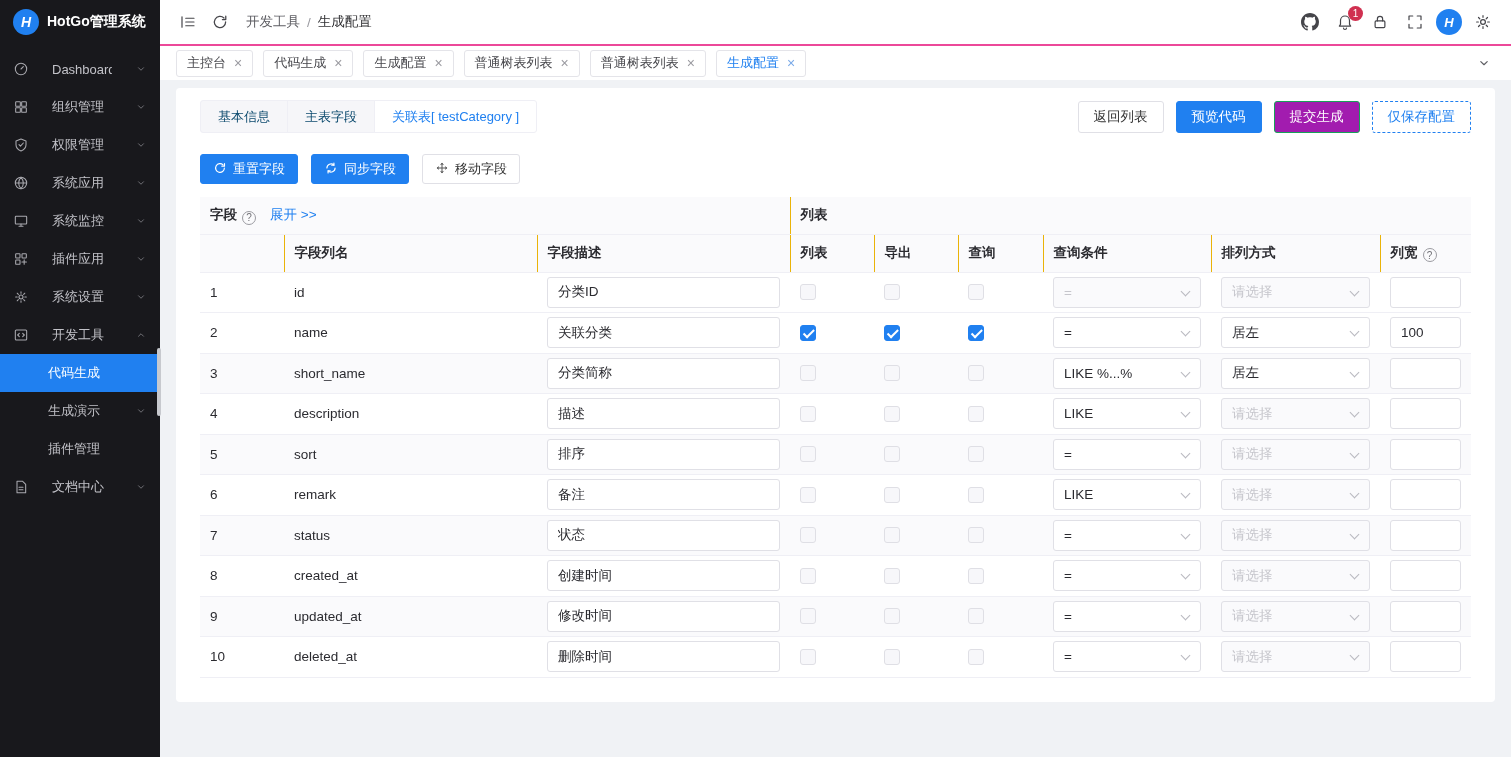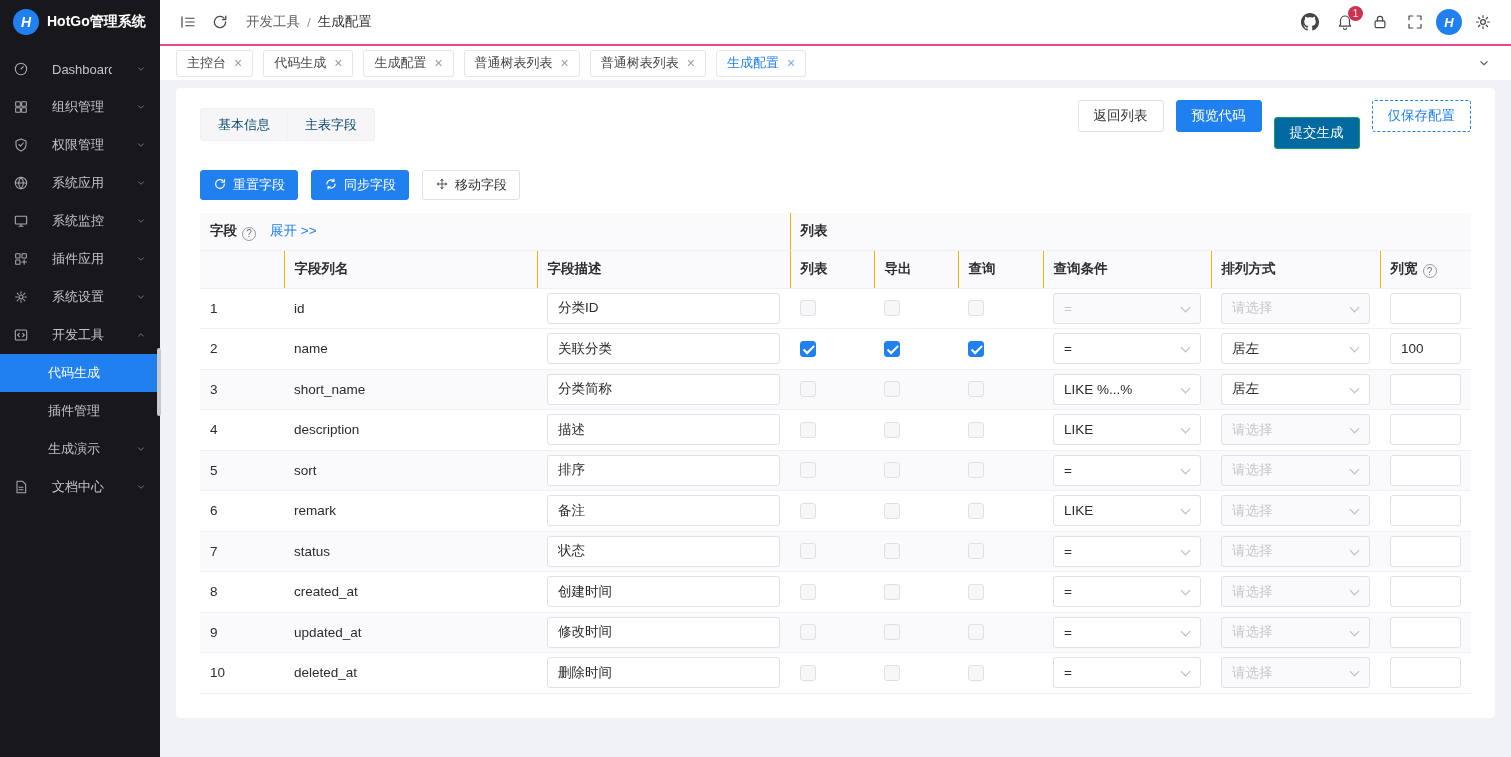--- a/index.html
+++ b/index.html
@@ -64,21 +64,21 @@
     background:#f6f6f9; color:#0c4a6e; cursor:pointer; margin-left:-1px; white-space:nowrap; }
   .ptab:first-child { margin-left:0; border-radius:3px 0 0 3px; }
   .ptab:last-child { border-radius:0 3px 3px 0; }
   .ptab.active { background:#fff; color:#2080f0; }
 
   .toolbar { display:flex; gap:12px; }
   .btn { height:32px; padding:0 15px; border-radius:3px; border:1px solid #e0e0e6; background:#fff;
     color:#333; font-size:13.5px; font-family:inherit; display:flex; align-items:center; gap:6px; cursor:pointer; }
   .btn svg { width:14px; height:14px; }
   .btn-primary { background:#2080f0; border-color:#2080f0; color:#fff; }
-  .btn-success { background:#0369a1; border-color:#18a058; color:#fff;margin-top:17px; }
+  .btn-success { background:#a21caf; border-color:#18a058; color:#fff; }
   .btn-dashed { border:1px dashed #2080f0; color:#2080f0; background:#fff; }
 
   .field-actions { display:flex; gap:13px; margin-top:21px; }
   .btn-sm { height:30px; padding:0 12px; font-size:13px; }
 
   
   .gen-table { width:100%; border-collapse:collapse; table-layout:fixed; margin-top:13px; }
   .gen-table th, .gen-table td { border-bottom:1px solid #efeff5; padding:0 10px; font-size:13.5px;
     text-align:left; color:#2b2b30; overflow:hidden; }
   .gen-table thead th { background:#fafafc; font-weight:600; height:37px; border-right:1px solid #eab308; }
@@ -241,29 +241,29 @@
             <svg viewBox="0 0 24 24" fill="none" stroke="currentColor" stroke-width="2" stroke-linecap="round" stroke-linejoin="round">
               <path d="M7 14.5L12 9.5l5 5"></path>
             </svg>
           </span>
         </div>
         <div class="menu-sub">
           <div class="menu-item active">
             <span class="mi-label">代码生成</span>
           </div>
           <div class="menu-item">
-            <span class="mi-label">插件管理</span>
-          </div>
-          <div class="menu-item">
             <span class="mi-label">生成演示</span>
             <span class="mi-chev">
               <svg viewBox="0 0 24 24" fill="none" stroke="currentColor" stroke-width="2" stroke-linecap="round" stroke-linejoin="round">
                 <path d="M7 9.5l5 5 5-5"></path>
               </svg>
             </span>
+          </div>
+          <div class="menu-item">
+            <span class="mi-label">插件管理</span>
           </div>
         </div>
         <div class="menu-item">
           <span class="mi-icon">
             <svg viewBox="0 0 24 24" fill="none" stroke="currentColor" stroke-width="1.6" stroke-linecap="round" stroke-linejoin="round">
               <path d="M6 3.5h8.5L19 8v12.5H6z"></path>
               <path d="M9 12.5h6M9 16h6"></path>
             </svg>
           </span>
           <span class="mi-label">文档中心</span>
@@ -365,20 +365,21 @@
       </span>
     </div>
 
     <div class="content">
       <div class="card">
 
         <div class="card-head">
           <div class="page-tabs" id="page-tabs">
               <div class="ptab">基本信息</div>
               <div class="ptab">主表字段</div>
+              <div class="ptab active">关联表[ testCategory ]</div>
             </div>
           <div class="toolbar">
             <button class="btn">返回列表</button>
             <button class="btn btn-primary">预览代码</button>
             <button class="btn btn-success">提交生成</button>
             <button class="btn btn-dashed">仅保存配置</button>
           </div>
         </div>
 
         <div class="field-actions">

